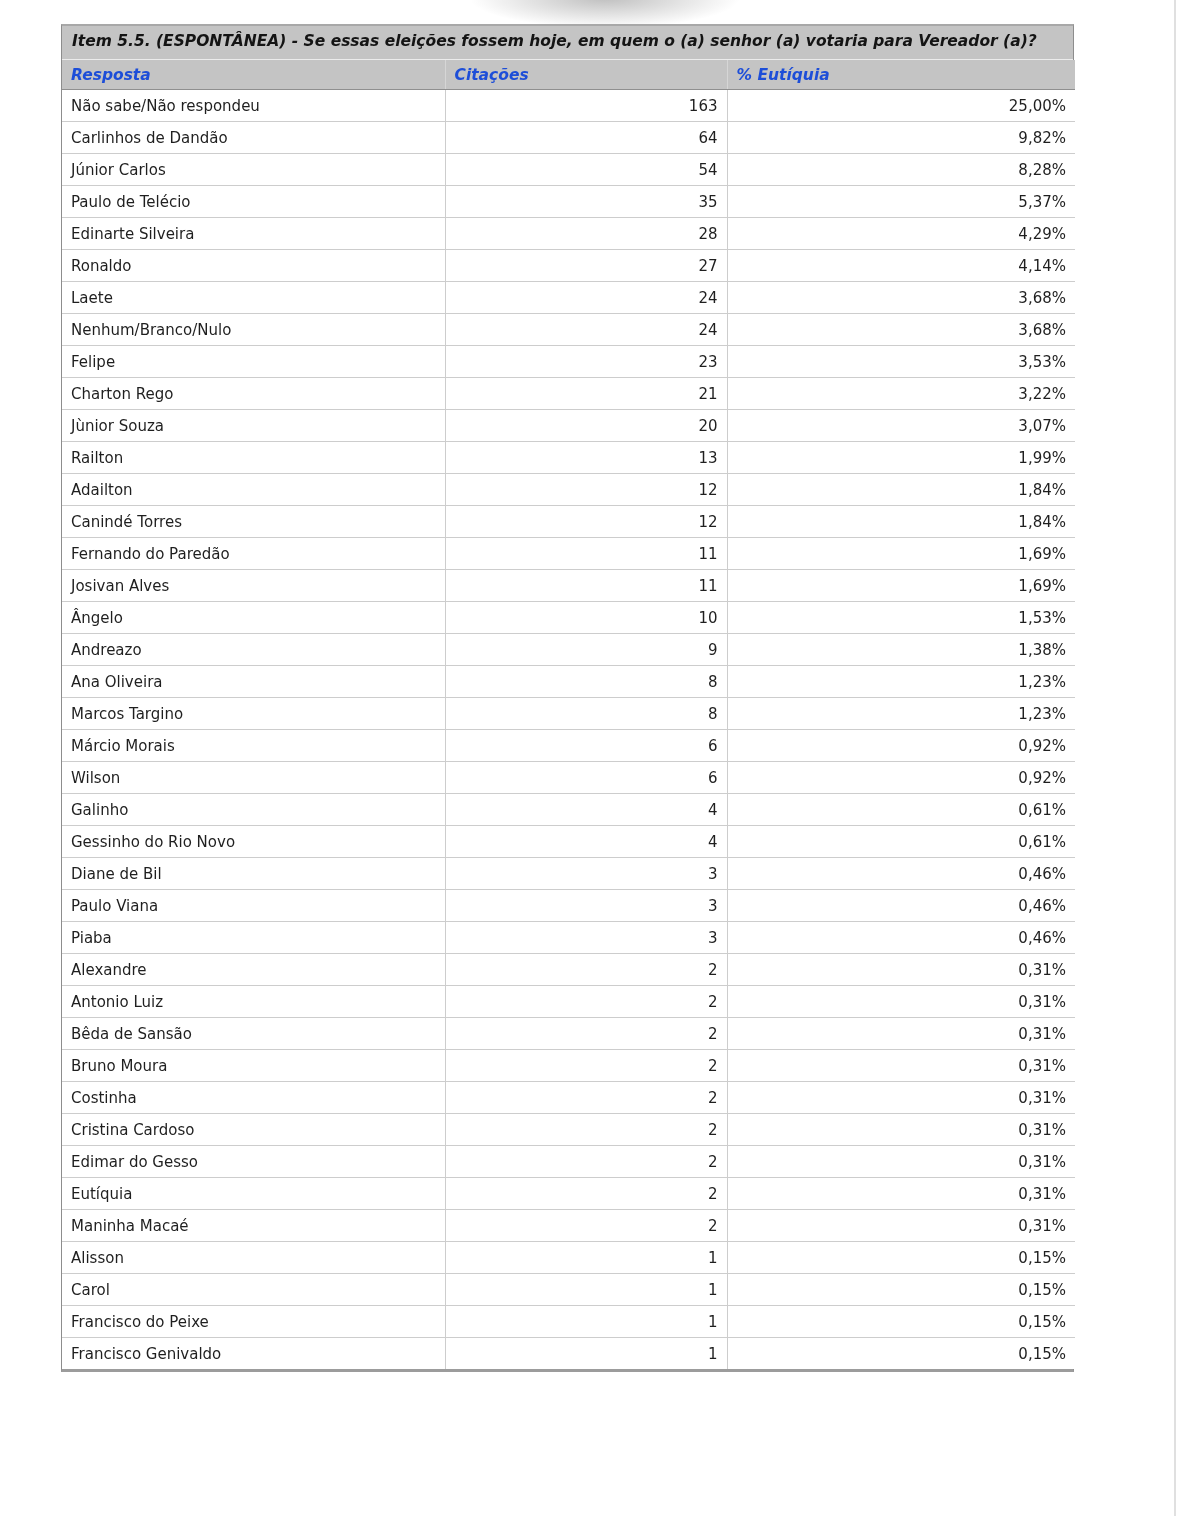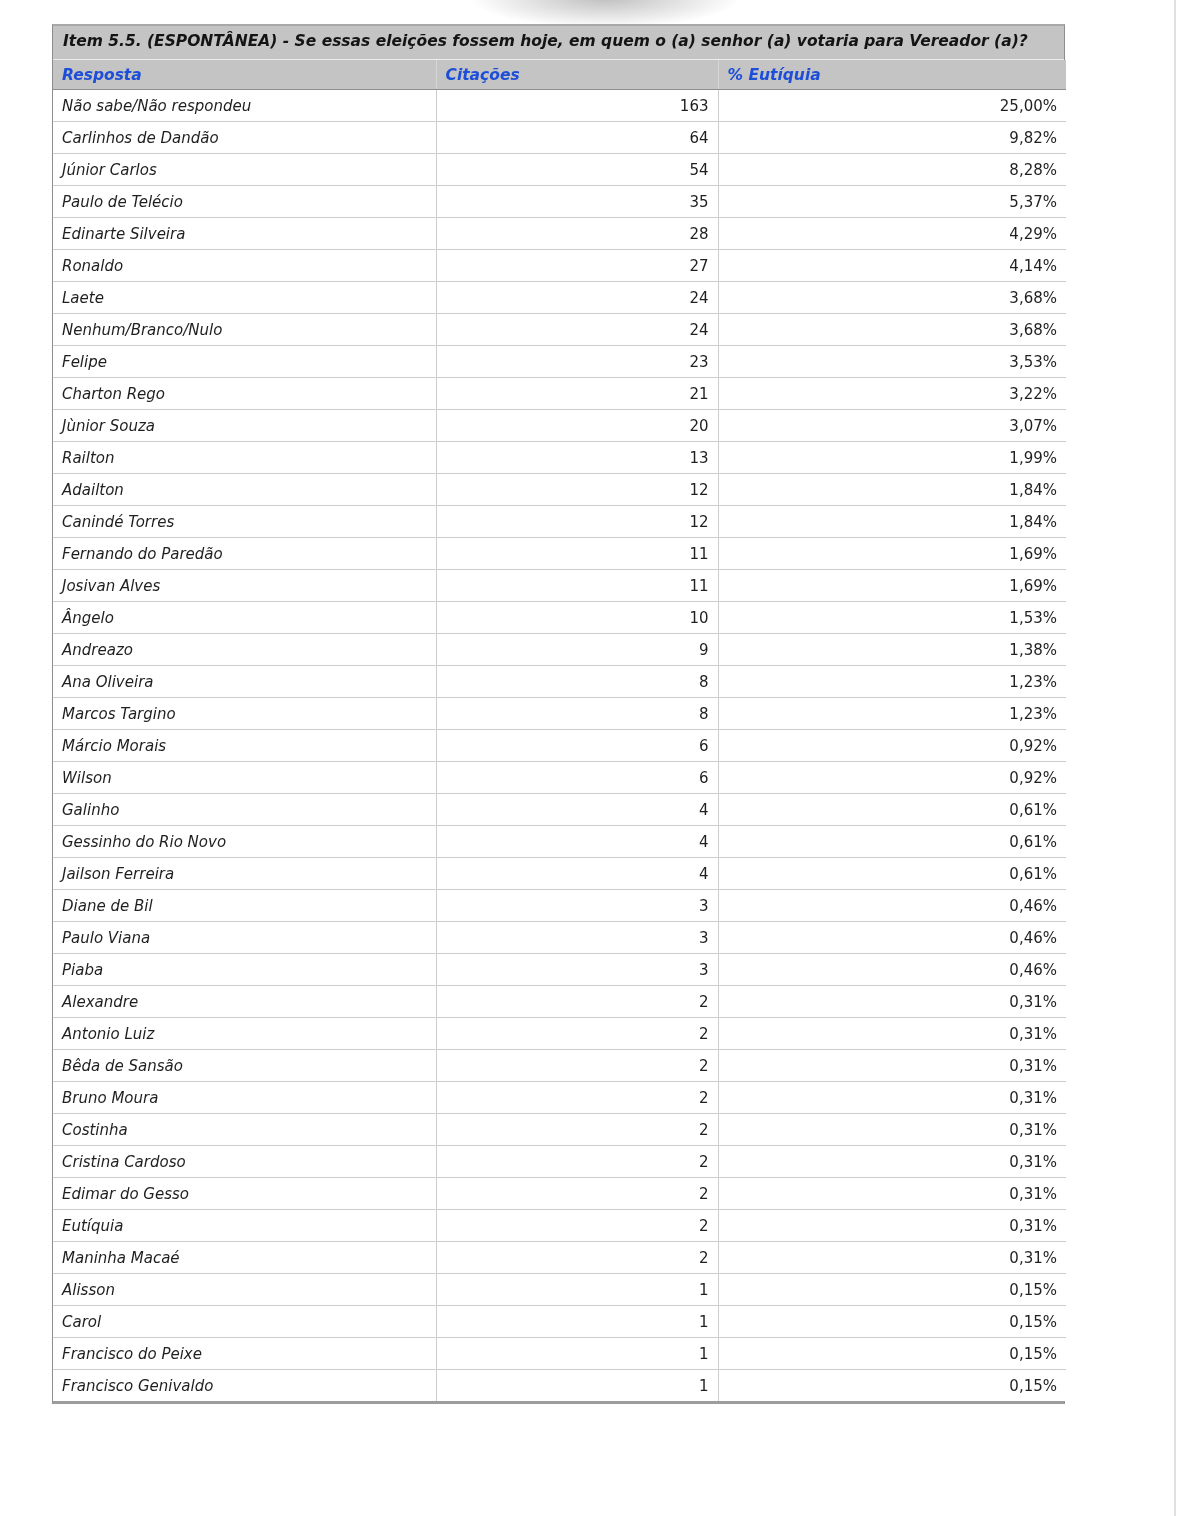--- a/index.html
+++ b/index.html
@@ -28,21 +28,21 @@
   .frame-line {
     position: absolute;
     left: 1174px;
     top: 0;
     width: 2px;
     height: 1516px;
     background: #e0e0e0;
   }
   .table-wrap {
     position: absolute;
-    left: 52px;
+    left: 61px;
     top: 24px;
     width: 1013px;
     box-sizing: border-box;
     border: 1px solid #8d8d8d;
     border-top: 2px solid #a8a8a8;
     border-bottom: 3px solid #9c9c9c;
     background: #ffffff;
   }
   .title-bar {
     background: #c4c4c4;
@@ -78,21 +78,21 @@
     font-size: 15px;
     color: #1f1f1f;
     padding: 0 9px;
     height: 31px;
     border-bottom: 1px solid #cdcdcd;
     border-left: 1px solid #cdcdcd;
     background: #ffffff;
     white-space: nowrap;
     overflow: hidden;
   }
-  table.results tbody td:first-child { border-left: none; font-style: italic; }
+  table.results tbody td:first-child { border-left: none; }
   table.results tbody tr:last-child td { border-bottom: none; }
   .c-cit, .c-pct { text-align: right; }
   td.c-cit, td.c-pct { padding-right: 7px; }
 </style>
 </head>
 <body>
 
 <div class="top-smudge"></div>
 <div class="frame-line"></div>
 
@@ -250,25 +250,20 @@
     <td class="c-cit">4</td>
     <td class="c-pct">0,61%</td>
   </tr>
 
   <tr>
     <td class="c-resp">Gessinho do Rio Novo</td>
     <td class="c-cit">4</td>
     <td class="c-pct">0,61%</td>
   </tr>
 
-  <tr>
-    <td class="c-resp">Jailson Ferreira</td>
-    <td class="c-cit">4</td>
-    <td class="c-pct">0,61%</td>
-  </tr>
 
   <tr>
     <td class="c-resp">Diane de Bil</td>
     <td class="c-cit">3</td>
     <td class="c-pct">0,46%</td>
   </tr>
 
   <tr>
     <td class="c-resp">Paulo Viana</td>
     <td class="c-cit">3</td>

